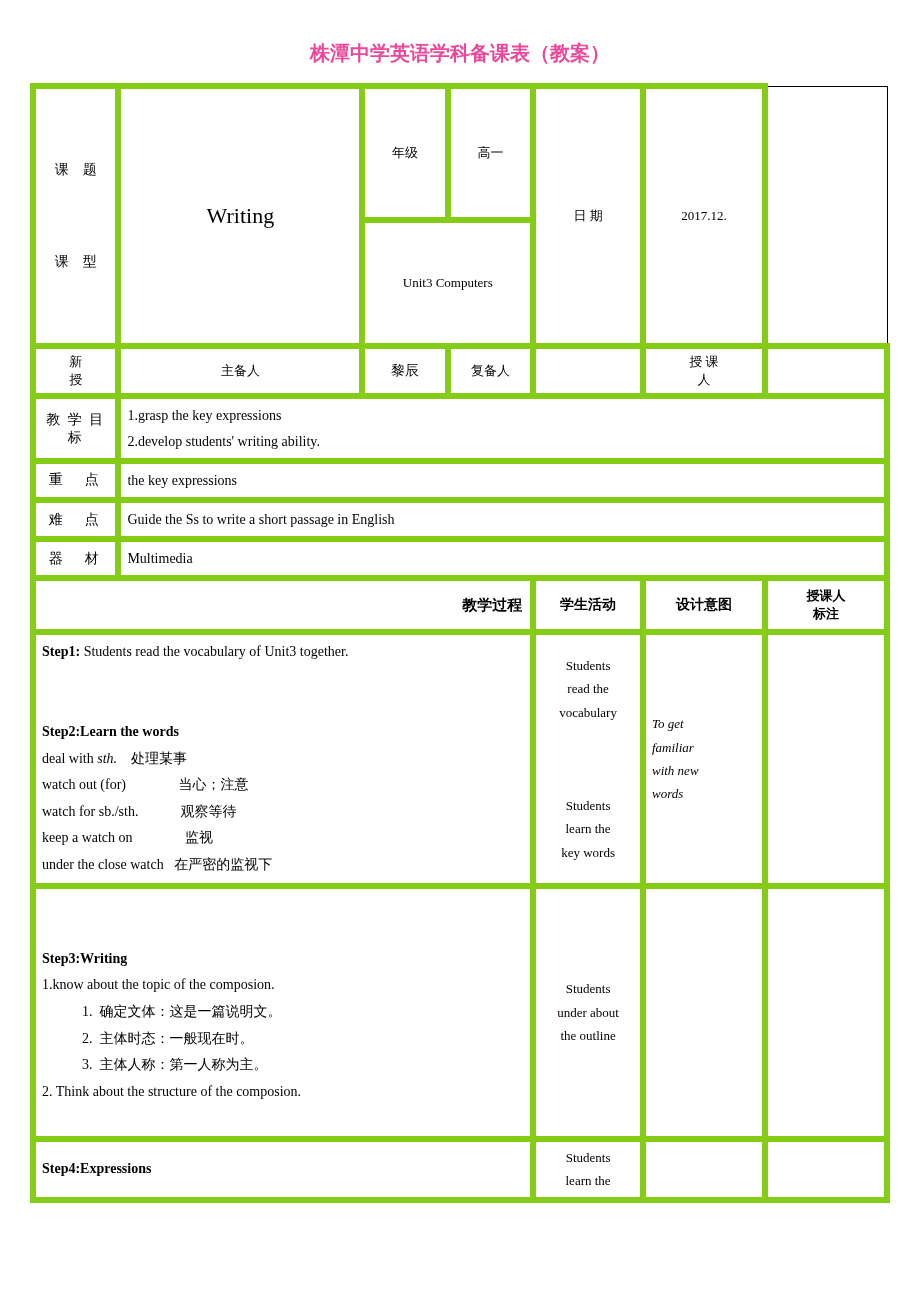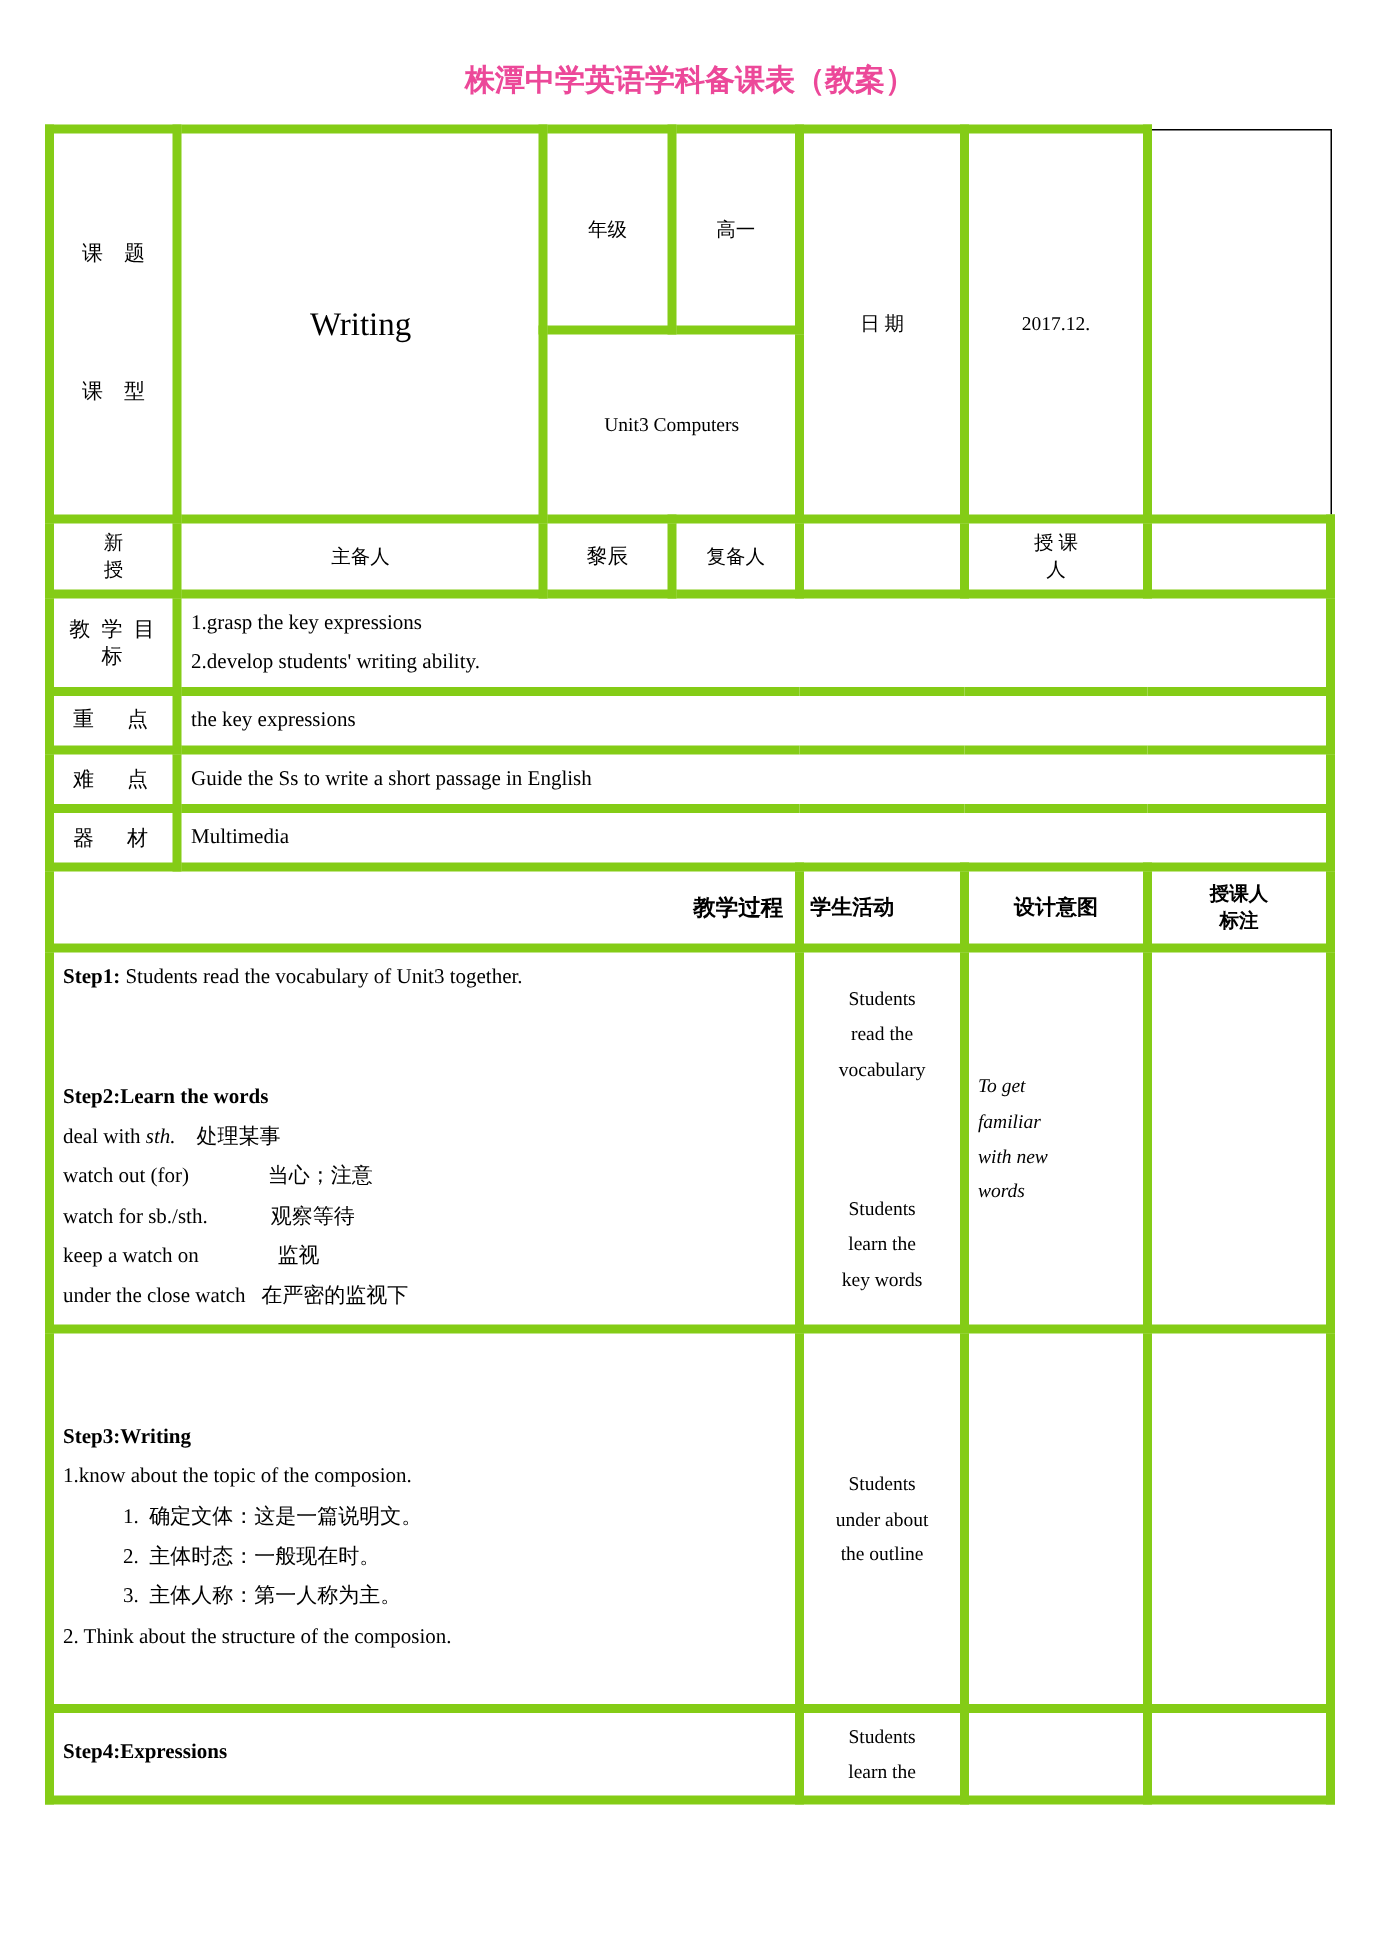--- a/index.html
+++ b/index.html
@@ -162,21 +162,21 @@
     <td colspan="6" class="content-cell">Guide the Ss to write a short passage in English</td>
   </tr>
 
   <tr>
     <td class="label-cell" style="letter-spacing:4px;">器　材</td>
     <td colspan="6" class="content-cell">Multimedia</td>
   </tr>
 
   <tr class="col-header-row">
     <td colspan="4" style="text-align:right;font-weight:bold;font-size:15px;padding:8px;">教学过程</td>
-    <td style="text-align:left;font-weight:bold;font-size:14px;width:90px;">学生活动</td>
+    <td style="text-align:center;font-weight:bold;font-size:14px;width:90px;">学生活动</td>
     <td style="text-align:center;font-weight:bold;font-size:14px;width:80px;margin-left:17px;">设计意图</td>
     <td style="text-align:center;font-weight:bold;font-size:13px;white-space:pre-line;width:60px;">授课人
 标注</td>
   </tr>
 
   <tr>
     <td colspan="4" class="main-content-col">
       <div><span class="step-bold">Step1:</span> Students read the vocabulary of Unit3 together.</div>
       <div>&nbsp;</div>
       <div>&nbsp;</div>

